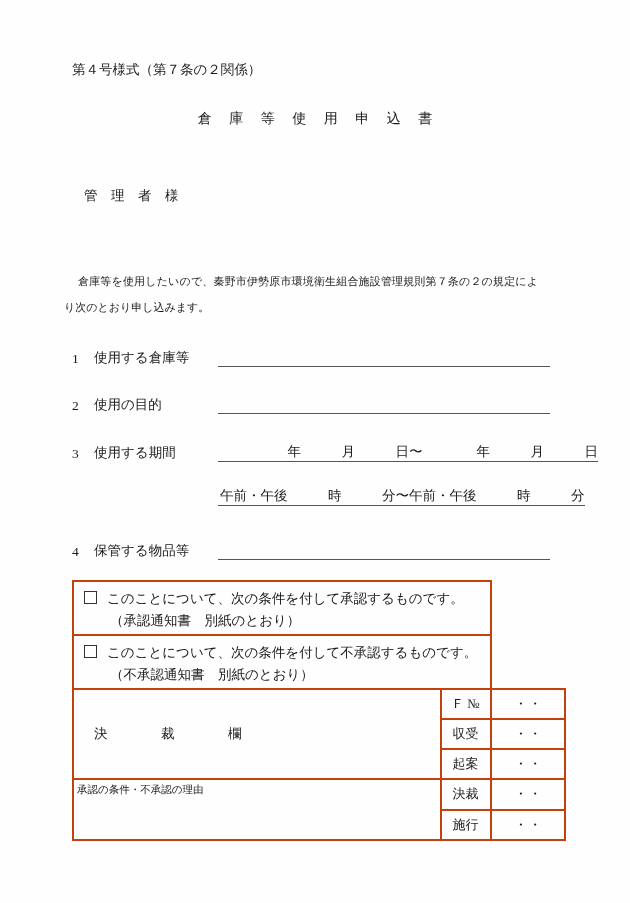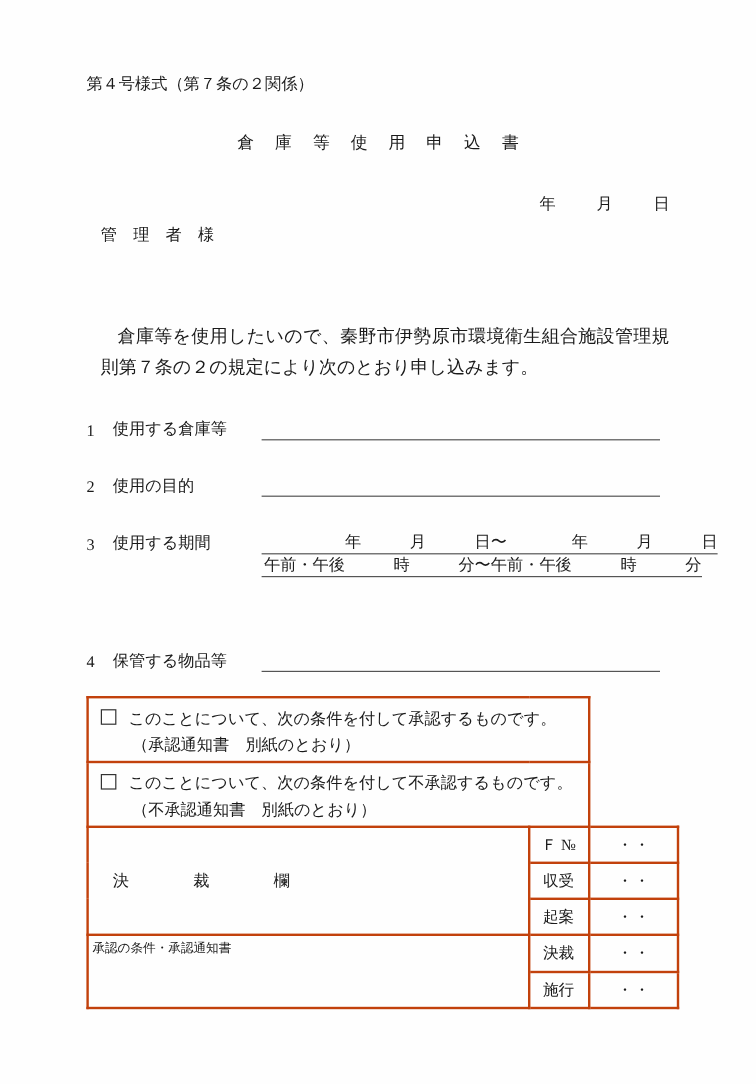--- a/index.html
+++ b/index.html
@@ -58,23 +58,23 @@
   #applicant-row .ul {
     display: inline-block;
     width: 158px;
     border-bottom: 1px solid #4a4a4a;
     vertical-align: bottom;
     height: 15px;
   }
 
   
   #body-paragraph {
-    left: 84px; top: 268px;
+    left: 64px; top: 268px;
     width: 474px;
-    font-size: 15px;
+    font-size: 11px;
     line-height: 26px;
     text-indent: 14px;
     text-align: justify;
   }
 
   
   .item-row {
     position: absolute;
     left: 72px;
     width: 478px;
@@ -100,21 +100,21 @@
     white-space: pre;
     padding-left: 2px;
     height: auto;
     line-height: 19px;
   }
 
   #item-1 { top: 349px; }
   #item-2 { top: 396px; }
   #item-3 { top: 442px; }
   #item-3b {
-    top: 461px;
+    top: 486px;
     left: 72px;
     width: 478px;
     font-family: Liberation Serif, serif;
   }
   #item-3b .item-fill { margin-left: 146px; }
   #item-4 { top: 542px; }
 
   
   #decision-table {
     position: absolute;
@@ -185,23 +185,20 @@
 <body>
 
 <div class="page">
 
   <div class="abs t" id="form-number">第４号様式（第７条の２関係）</div>
 
   <div class="abs" id="doc-title">
     <span>倉 庫 等 使 用 申 込 書</span>
   </div>
 
-  <div class="abs" id="date-line">
-    <span class="seg">年</span><span class="gap"></span><span class="seg">月</span><span class="gap"></span><span class="seg">日</span>
-  </div>
 
   <div class="abs t" id="addressee">管　理　者　様</div>
 
 
   <div class="abs" id="body-paragraph">倉庫等を使用したいので、秦野市伊勢原市環境衛生組合施設管理規則第７条の２の規定により次のとおり申し込みます。</div>
 
   <div class="item-row" id="item-1">
     <span class="item-no">1</span>
     <span class="item-label">使用する倉庫等</span>
     <span class="item-fill"></span>
@@ -274,21 +271,21 @@
         <td class="stamp-dots">
           <div class="dot-wrap">
             <span>・</span>
             <span>・</span>
           </div>
         </td>
       </tr>
 
       <tr>
         <td rowspan="2" id="reason-cell">
-          <span>承認の条件・承認通知書</span>
+          <span>承認の条件・不承認の理由</span>
         </td>
         <td class="stamp-label">決裁</td>
         <td class="stamp-dots">
           <div class="dot-wrap">
             <span>・</span>
             <span>・</span>
           </div>
         </td>
       </tr>
 

